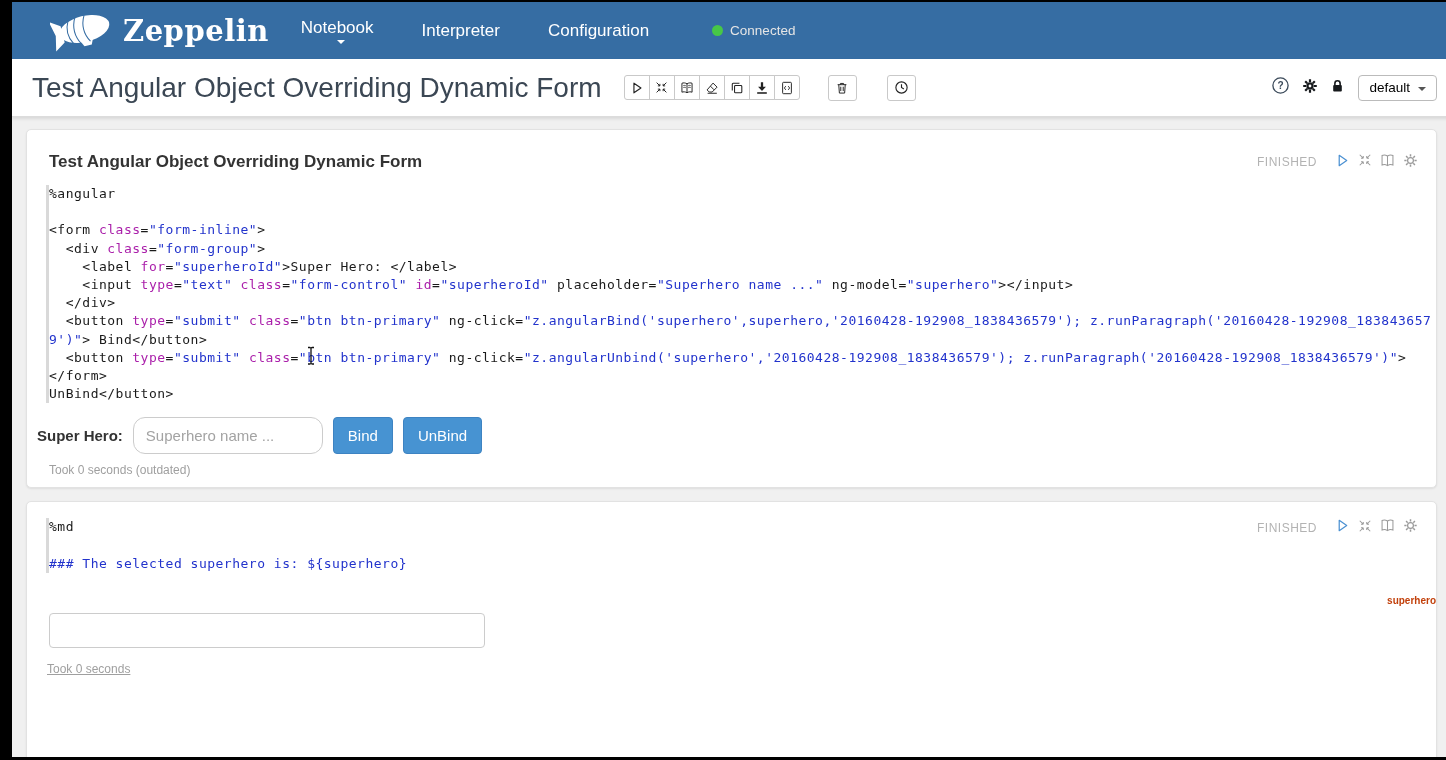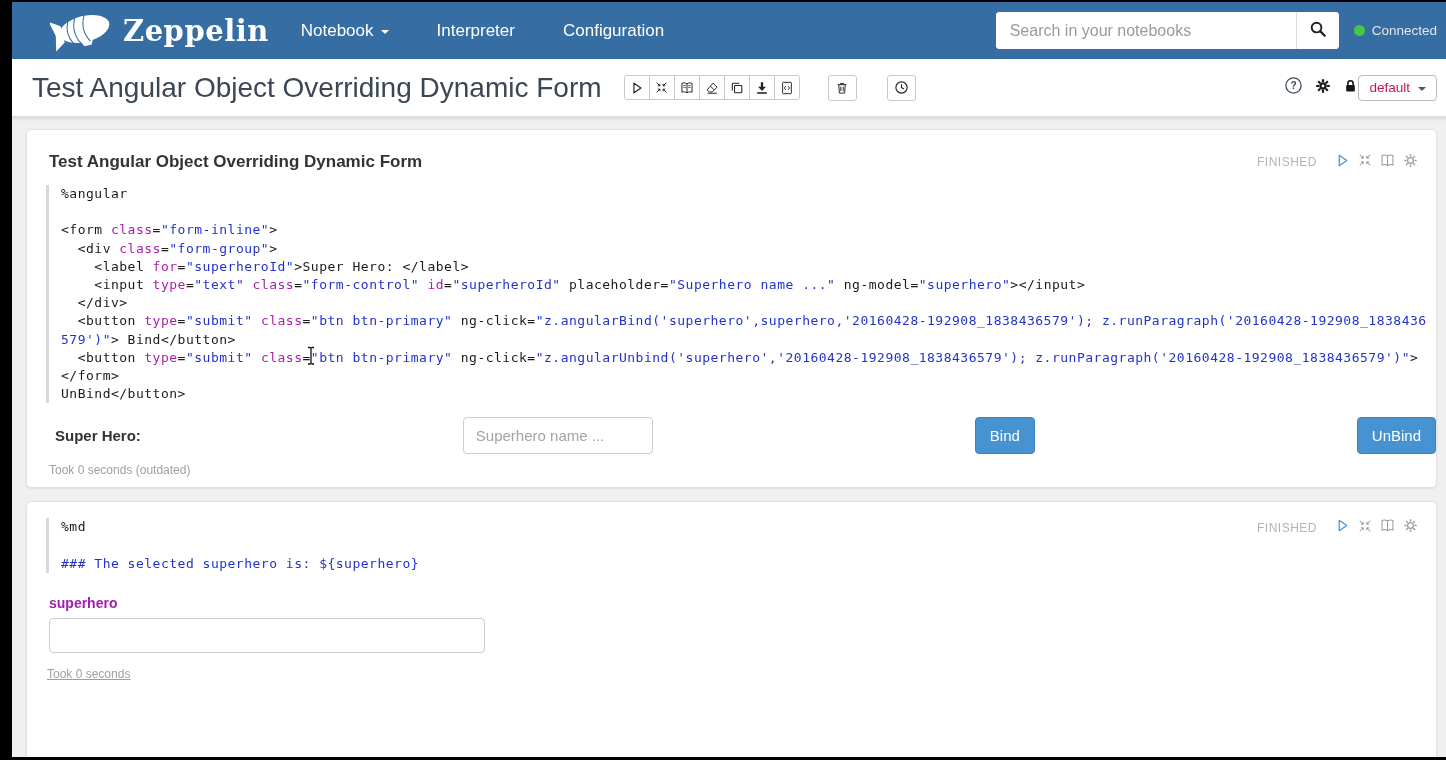--- a/index.html
+++ b/index.html
@@ -7,76 +7,76 @@
   body { background:#000; font-family:"Liberation Sans",sans-serif; overflow:hidden; }
   .frame { position:relative; width:1446px; height:760px; background:#000; }
   .app { position:absolute; left:12px; top:2px; width:1439px; height:755px; background:#f0f0f0; overflow:hidden; }
 
   
   .navbar { height:57px; background:#366da3; display:flex; align-items:center; padding:0 10px 0 38px; }
   .brand { display:flex; align-items:center; cursor:pointer; }
   .brand svg { display:block; margin-right:9px; }
   .brand-text { font-family:"DejaVu Serif",serif; font-weight:700; font-size:29px; color:#fff; letter-spacing:0.5px; }
   .nav-links { display:flex; align-items:center; margin-left:32px; }
-  .nav-link { color:#fff; font-size:17px; margin-right:48px; text-decoration:none; display:flex; align-items:center; cursor:pointer; }
+  .nav-link { color:#fff; font-size:17px; margin-right:48px; text-decoration:none; display:flex; align-items:center; cursor:pointer;flex-direction:column; }
   .caret { display:inline-block; width:0; height:0; border-left:4.5px solid transparent; border-right:4.5px solid transparent; border-top:4.5px solid currentColor; margin-left:7px; margin-top:2px; }
   .search-group { margin-left:auto; display:flex; height:37px; border-radius:4px; overflow:hidden; background:#fff; }
   .search-input { width:300px; border:none; outline:none; padding:0 14px; font-size:16px; color:#555; font-family:inherit; }
   .search-input::placeholder { color:#9a9a9a; }
   .search-btn { width:43px; background:#fff; border:none; border-left:1px solid #ddd; display:flex; align-items:center; justify-content:center; color:#222; cursor:pointer; }
   .conn { display:flex; align-items:center; margin-left:15px; margin-right:4px; color:#e5e5e5; font-size:13.5px; }
   .conn-dot { width:11px; height:11px; border-radius:50%; background:#47c747; margin-right:7px; }
 
   
   .notebar { height:58px; background:#fff; display:flex; align-items:center; padding:0 14px 0 20px; border-bottom:1px solid #dcdcdc; box-shadow:0 2px 3px rgba(0,0,0,0.10); position:relative; z-index:2; }
   .note-title { font-size:28px; font-weight:400; color:#3b4754; white-space:nowrap; margin-right:22px; }
   .tb-group { display:flex; margin-right:28px; }
   .tb-btn { height:25px; min-width:26px; padding:0 5px; background:#fff; border:1px solid #c9c9c9; display:flex; align-items:center; justify-content:center; color:#222; cursor:pointer; margin-left:-1px; }
   .tb-group .tb-btn:first-child { margin-left:0; border-radius:3px 0 0 3px; }
   .tb-group .tb-btn:last-child { border-radius:0 3px 3px 0; }
   .tb-single { height:26px; width:29px; border-radius:3px; margin-left:0; margin-right:30px; }
   .tb-btn svg { display:block; }
   .note-right { margin-left:auto; display:flex; align-items:center; }
   .nr-icon { display:flex; align-items:center; justify-content:center; margin-left:12px; cursor:pointer; color:#16191c; }
   .nr-help { color:#3b4a5a; }
-  .interp-btn { height:26px; background:#fff; border:1px solid #bbb; border-radius:4px; padding:0 10px; display:flex; align-items:center; font-size:13.5px; color:#be185d; cursor:pointer; font-family:inherit; }
+  .interp-btn { margin-left:13px; height:26px; background:#fff; border:1px solid #bbb; border-radius:4px; padding:0 10px; display:flex; align-items:center; font-size:13.5px; color:#000000; cursor:pointer; font-family:inherit; }
   .interp-btn .caret { color:#555; margin-left:8px; }
 
   
   .content { padding:12px 14px; }
   .card { background:#fff; border:1px solid #e2e2e2; border-radius:5px; box-shadow:0 1px 2px rgba(0,0,0,0.08); position:relative; }
   .card1 { margin-bottom:13px; padding-bottom:10px; }
   .card2 { padding-bottom:40px; min-height:290px; }
   .para-head { display:flex; align-items:center; justify-content:space-between; padding:22px 18px 0 22px; }
   .para-title { font-size:17px; font-weight:700; color:#333; line-height:20px; }
   .pstatus { display:flex; align-items:center; }
   .pstatus-label { font-size:12px; letter-spacing:0.5px; color:#b3b3b3; margin-right:10px; }
   .picon { display:flex; align-items:center; margin-left:8px; color:#9a9a9a; cursor:pointer; }
   .picon-run { color:#4a90d2; }
   .pstatus-abs { position:absolute; top:16px; right:18px; }
 
   
-  .code { margin:13px 4px 0 19px; width:1387px; border-left:3px solid #d9d9d9; padding-left:12px;
+  .code { margin:13px 4px 0 19px; width:1387px; border-left:3px solid #d9d9d9; padding-left:0;
           font-family:"DejaVu Sans Mono",monospace; font-size:13px; letter-spacing:0.5px; color:#1a1a1a; cursor:text; }
   .code-line { white-space:pre-wrap; word-break:break-all; min-height:18.2px; line-height:18.2px; }
   .tok-p { color:#1a1a1a; }
   .tok-a { color:#aa1faa; }
   .tok-s { color:#2233cc; }
   .code2 { margin-top:16px; }
 
   
-  .angular-form { display:flex; align-items:center; margin:14px 0 0 28px;justify-content:space-between; }
+  .angular-form { display:flex; align-items:center; margin:14px 0 0 10px; }
   .af-label { font-size:15px; font-weight:700; color:#333; margin-right:10px; }
-  .af-input { width:190px; height:37px; border:1px solid #ccc; border-radius:4px; padding:0 12px; font-size:15px; color:#555; font-family:inherit; outline:none; }
+  .af-input { width:190px; height:37px; border:1px solid #ccc; border-radius:12px; padding:0 12px; font-size:15px; color:#555; font-family:inherit; outline:none; }
   .af-input::placeholder { color:#a3a3a3; }
   .btn-primary { height:37px; padding:0 14px; margin-left:10px; background:#4793d2; border:1px solid #3d83c2; border-radius:4px; color:#fff; font-size:15px; cursor:pointer; font-family:inherit; }
   .took { font-size:12px; color:#9f9f9f; margin:9px 8px 0 22px; }
 
   
-  .dyn-label { display:block; margin:22px 0 0 22px; font-size:14px; font-weight:700; color:#a21caf; }
+  .dyn-label { display:block; margin:22px 0 0 22px; font-size:10px; font-weight:700; color:#c2410c;text-align:right; }
   .dyn-input { display:block; margin:7px 0 0 22px; width:436px; height:35px; border:1px solid #ccc; border-radius:4px; padding:0 12px; font-size:15px; color:#555; font-family:inherit; outline:none; }
   .md-heading { margin:40px 0 0 20px; font-size:29px; font-weight:700; color:#333; }
   .took2 { margin:14px 0 0 20px;text-decoration:underline; }
 
   .mouse-cursor { position:absolute; left:294px; top:344px; z-index:9; pointer-events:none; }
 </style>
 </head>
 <body>
 
 <div class="frame">
@@ -96,31 +96,20 @@
         </span>
         <span class="brand-text">Zeppelin</span>
       </div>
       <div class="nav-links">
         <a class="nav-link">
           <span>Notebook</span>
           <span class="caret"></span>
         </a>
         <a class="nav-link">Interpreter</a>
         <a class="nav-link">Configuration</a>
-      </div>
-      <div class="search-group">
-        <input class="search-input" type="text" placeholder="Search in your notebooks" style="">
-        <button class="search-btn">
-          <span>
-            <svg width="18" height="18" viewBox="0 0 16 16" fill="none" stroke="currentColor">
-              <circle cx="6.7" cy="6.7" r="4.3" stroke-width="1.7"></circle>
-              <path d="M9.9 9.9 L14 14" stroke-width="2" stroke-linecap="round"></path>
-            </svg>
-          </span>
-        </button>
       </div>
       <div class="conn">
         <span class="conn-dot"></span>
         <span>Connected</span>
       </div>
     </nav>
 
     <header class="notebar">
       <h1 class="note-title">Test Angular Object Overriding Dynamic Form</h1>
 

